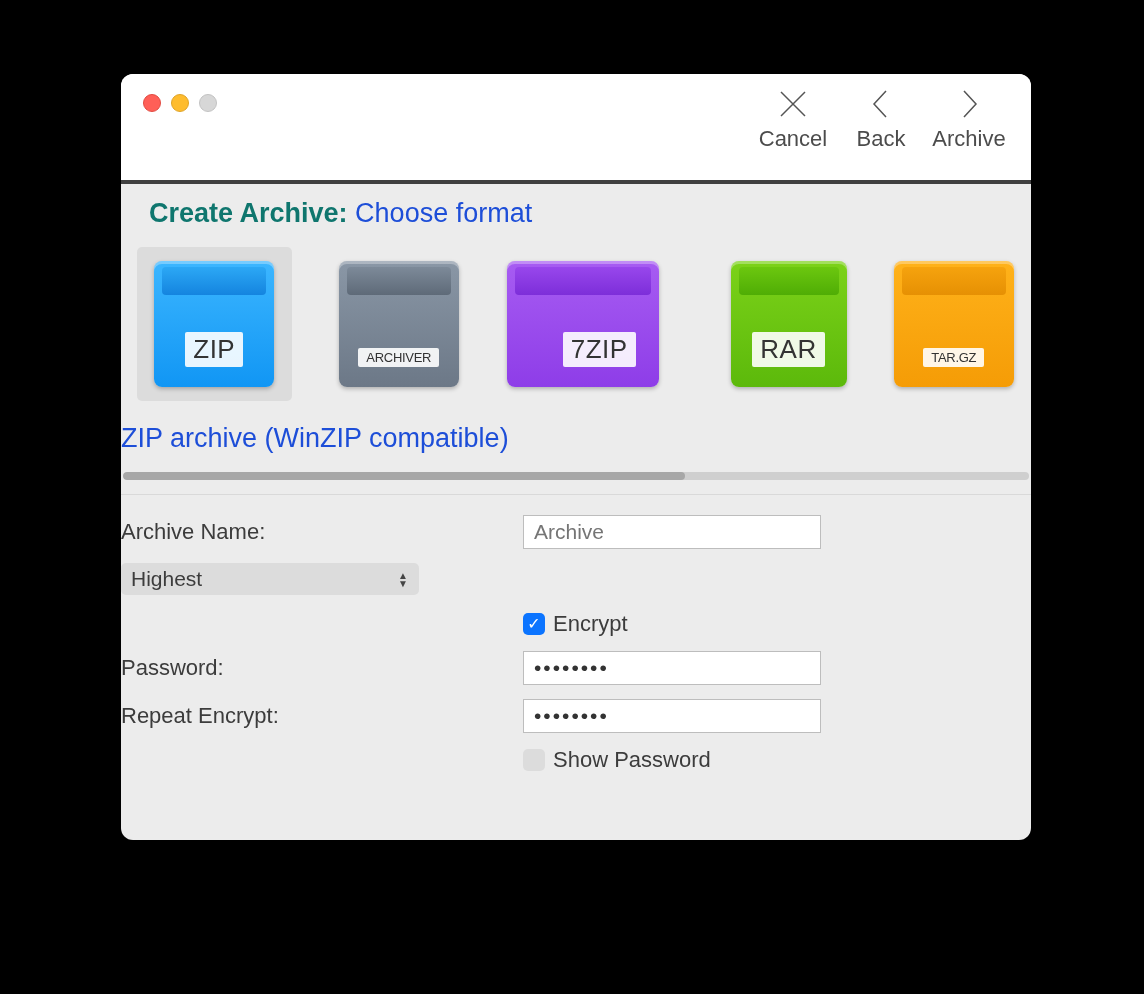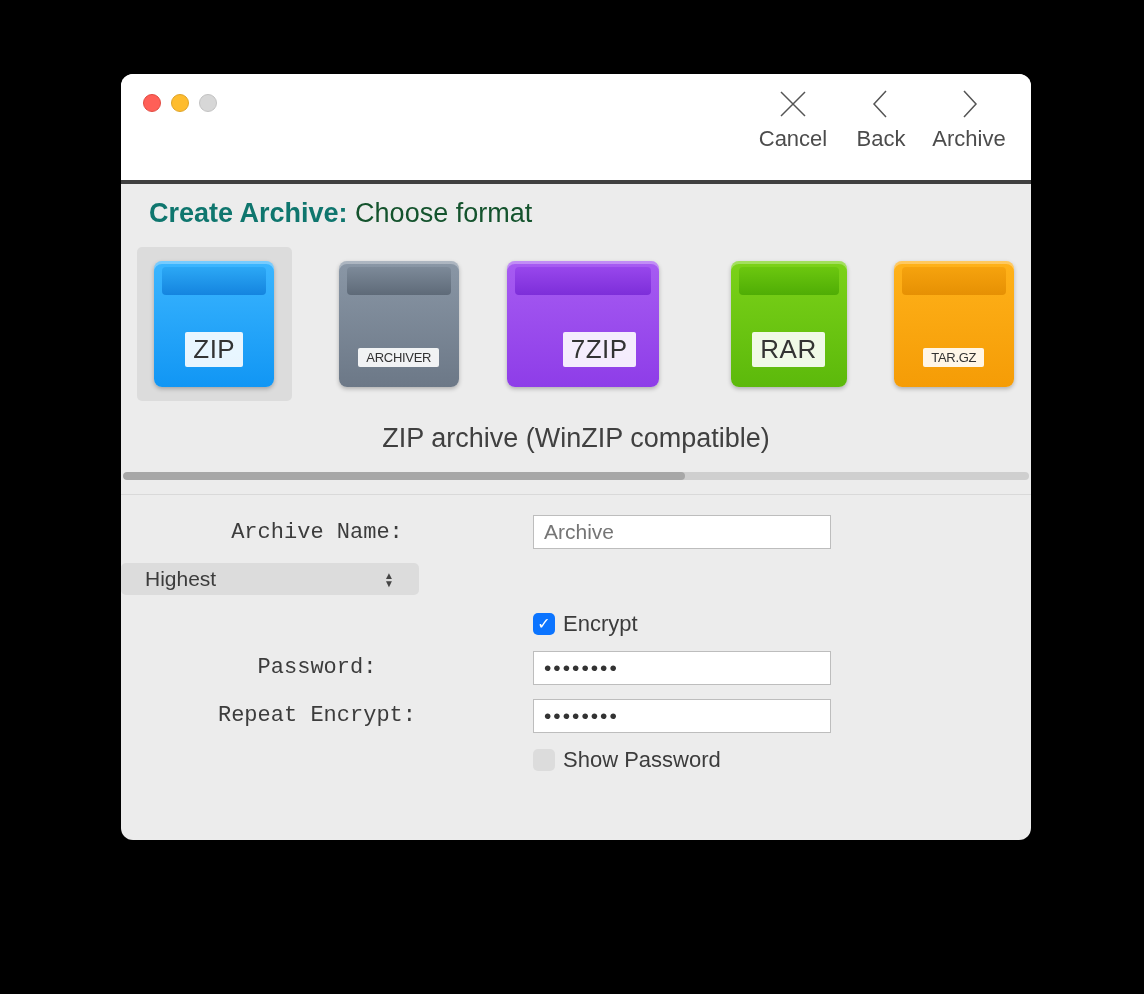--- a/index.html
+++ b/index.html
@@ -64,21 +64,21 @@
     font-size:22px;
     color:#4c4c4c;
   }
   .tb-btn svg{stroke:#555;stroke-width:1.5;fill:none;}
   
   .header{
     padding:14px 28px 0 28px;
     font-size:27px;
   }
   .header .b{font-weight:700;color:#0f766e;}
-  .header .s{font-weight:400;color:#14532d;}
+  .header .s{font-weight:400;color:#1d4ed8;}
   
   .formats{
     display:flex;
     padding:18px 0 0 16px;
     gap:30px;
   }
   .format-tile{
     width:156px;height:154px;
     border-radius:5px;
     display:flex;align-items:center;justify-content:center;
@@ -111,23 +111,22 @@
   .folder.archiver{background:linear-gradient(#8a97a6,#6c7887);}
   .folder.archiver .flap{background:linear-gradient(#7d8a99,#5e6a78);}
   .folder.sevenzip{background:linear-gradient(#a75cf2,#8e3de8);padding-left:32px;}
   .folder.sevenzip .flap{background:linear-gradient(#9847ec,#7d2ed9);}
   .folder.rar     {background:linear-gradient(#7cd219,#5cb90b);margin-left:40px;}
   .folder.rar .flap{background:linear-gradient(#6cc70f,#4fad05);}
   .folder.targz   {background:linear-gradient(#ffb21a,#f59c06);}
   .folder.targz .flap{background:linear-gradient(#f6a30e,#e69003);}
   
   .desc{
-    text-align:center;
     font-size:27px;
-    color:#404040;
+    color:#1d4ed8;
     margin:22px 0 18px 0;
   }
   .progress{
     height:8px;
     background:#cfcfcf;
     border-radius:4px;
     margin:0 2px 0 2px;
     overflow:hidden;
   }
   .progress .bar{
@@ -145,42 +144,41 @@
     font-size:22px;
     color:#3c3c3c;
   }
   .row{
     display:flex;
     align-items:center;
     margin-bottom:14px;
   }
   .row .label{
     width:392px;
-    text-align:center;
-    padding-right:20px;
-    font-family:Liberation Mono, monospace;
+    text-align:left;
+    padding-right:10px;
   }
   .row .ctrl{width:300px;}
   input[type=text],input[type=password]{
     width:298px;height:34px;
     border:1px solid #bdbdbd;
     background:#fff;
     font-size:21px;
     padding:0 10px;
     color:#7a7a7a;
     box-sizing:border-box;
     font-family:inherit;
   }
   input[type=password]{color:#333;letter-spacing:2px;}
   .select{
     width:298px;height:32px;
     background:#dcdcdc;
     border-radius:5px;
     display:flex;align-items:center;justify-content:space-between;
-    padding:0 24px;
+    padding:0 10px;
     font-size:21px;
     cursor:pointer;
     box-sizing:border-box;
   }
   .select .arrows{
     width:12px;
     display:flex;flex-direction:column;gap:1px;align-items:center;
     color:#444;font-size:10px;line-height:7px;
   }
   .cbx{

